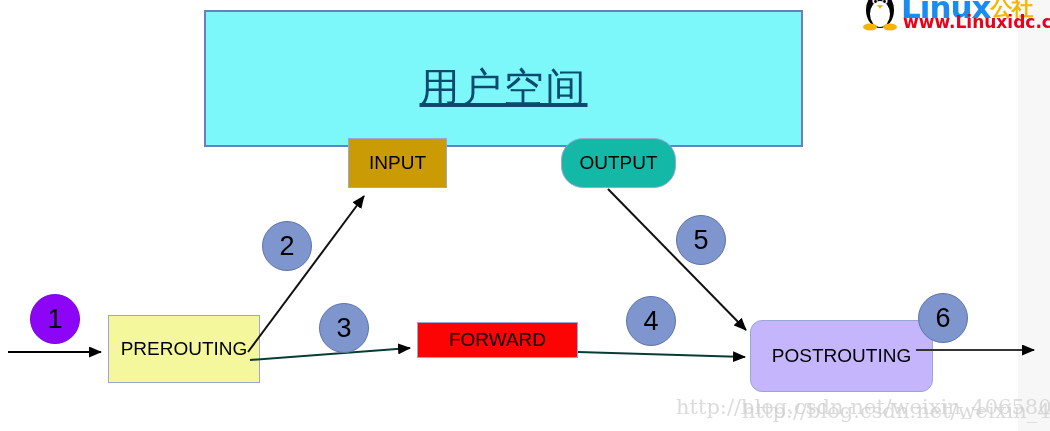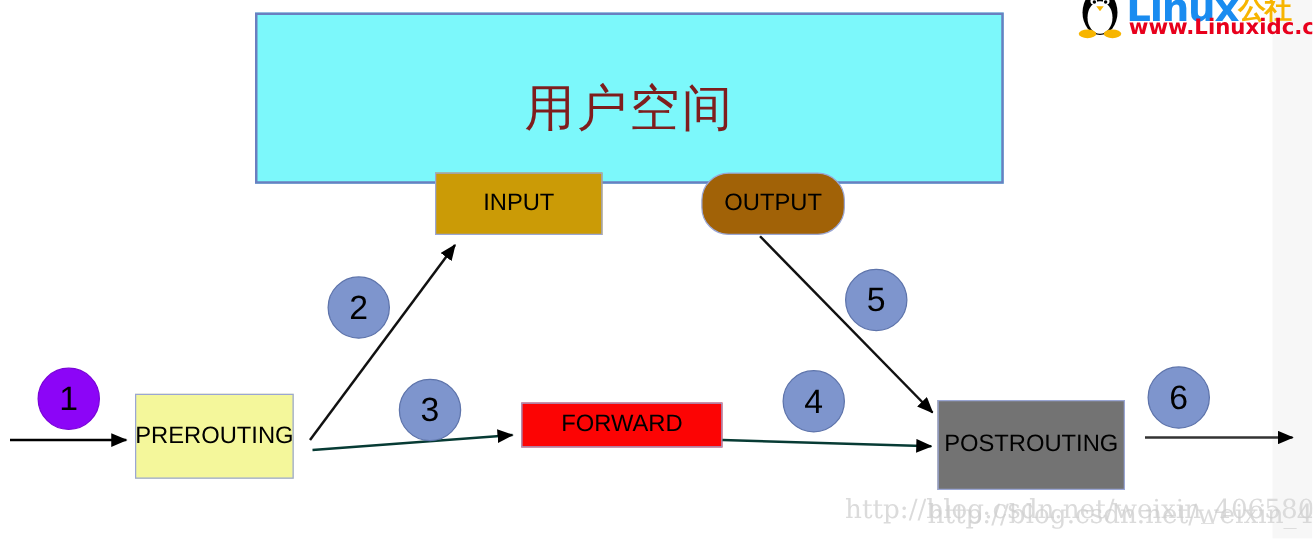--- a/index.html
+++ b/index.html
@@ -34,24 +34,25 @@
   #kernel-region {
     left: 213px;
     top: 162px;
     width: 580px;
     height: 258px;
     background: #00f5fb;
     border-color: #3b77c8;
   }
   .region-label {
     position: absolute;
-    color: #7f1d1d;
+    color: #0c4a6e;
     font-family: "DejaVu Sans", "Liberation Sans", sans-serif;
     white-space: nowrap;
     letter-spacing: 2px;
+    text-decoration: underline;
   }
   #userspace-label {
     left: 0;
     right: 0;
     top: 52px;
     text-align: center;
     font-size: 40px;
     line-height: 46px;
   }
   #kernel-label {
@@ -70,25 +71,25 @@
     box-sizing: border-box;
     border: 1px solid #9aa6d4;
     display: flex;
     align-items: center;
     justify-content: center;
     color: #000000;
     font-size: 19px;
     white-space: nowrap;
     z-index: 6;
   }
-  #box-input  { left: 348px; top: 138px; width: 134px; height: 50px; background: #cb9b06; }
-  #box-output { left: 561px; top: 138px; width: 115px; height: 50px; background: #a16207; border-radius: 22px; }
-  #box-prerouting  { left: 108px; top: 315px; width: 127px; height: 68px; background: #f4f79b; }
+  #box-input  { left: 348px; top: 138px; width: 99px; height: 50px; background: #cb9b06; }
+  #box-output { left: 561px; top: 138px; width: 115px; height: 50px; background: #14b8a6; border-radius: 22px; }
+  #box-prerouting  { left: 108px; top: 315px; width: 152px; height: 68px; background: #f4f79b; }
   #box-forward     { left: 417px; top: 322px; width: 161px; height: 36px; background: #fc0404; }
-  #box-postrouting { left: 750px; top: 320px; width: 150px; height: 72px; background: #737373; }
+  #box-postrouting { left: 750px; top: 320px; width: 183px; height: 72px; background: #c4b5fd; border-radius: 12px; }
 
   
   .step-circle {
     position: absolute;
     width: 48px;
     height: 48px;
     border-radius: 50%;
     background: #7e95cd;
     border: 1px solid #5e74ab;
     display: flex;

